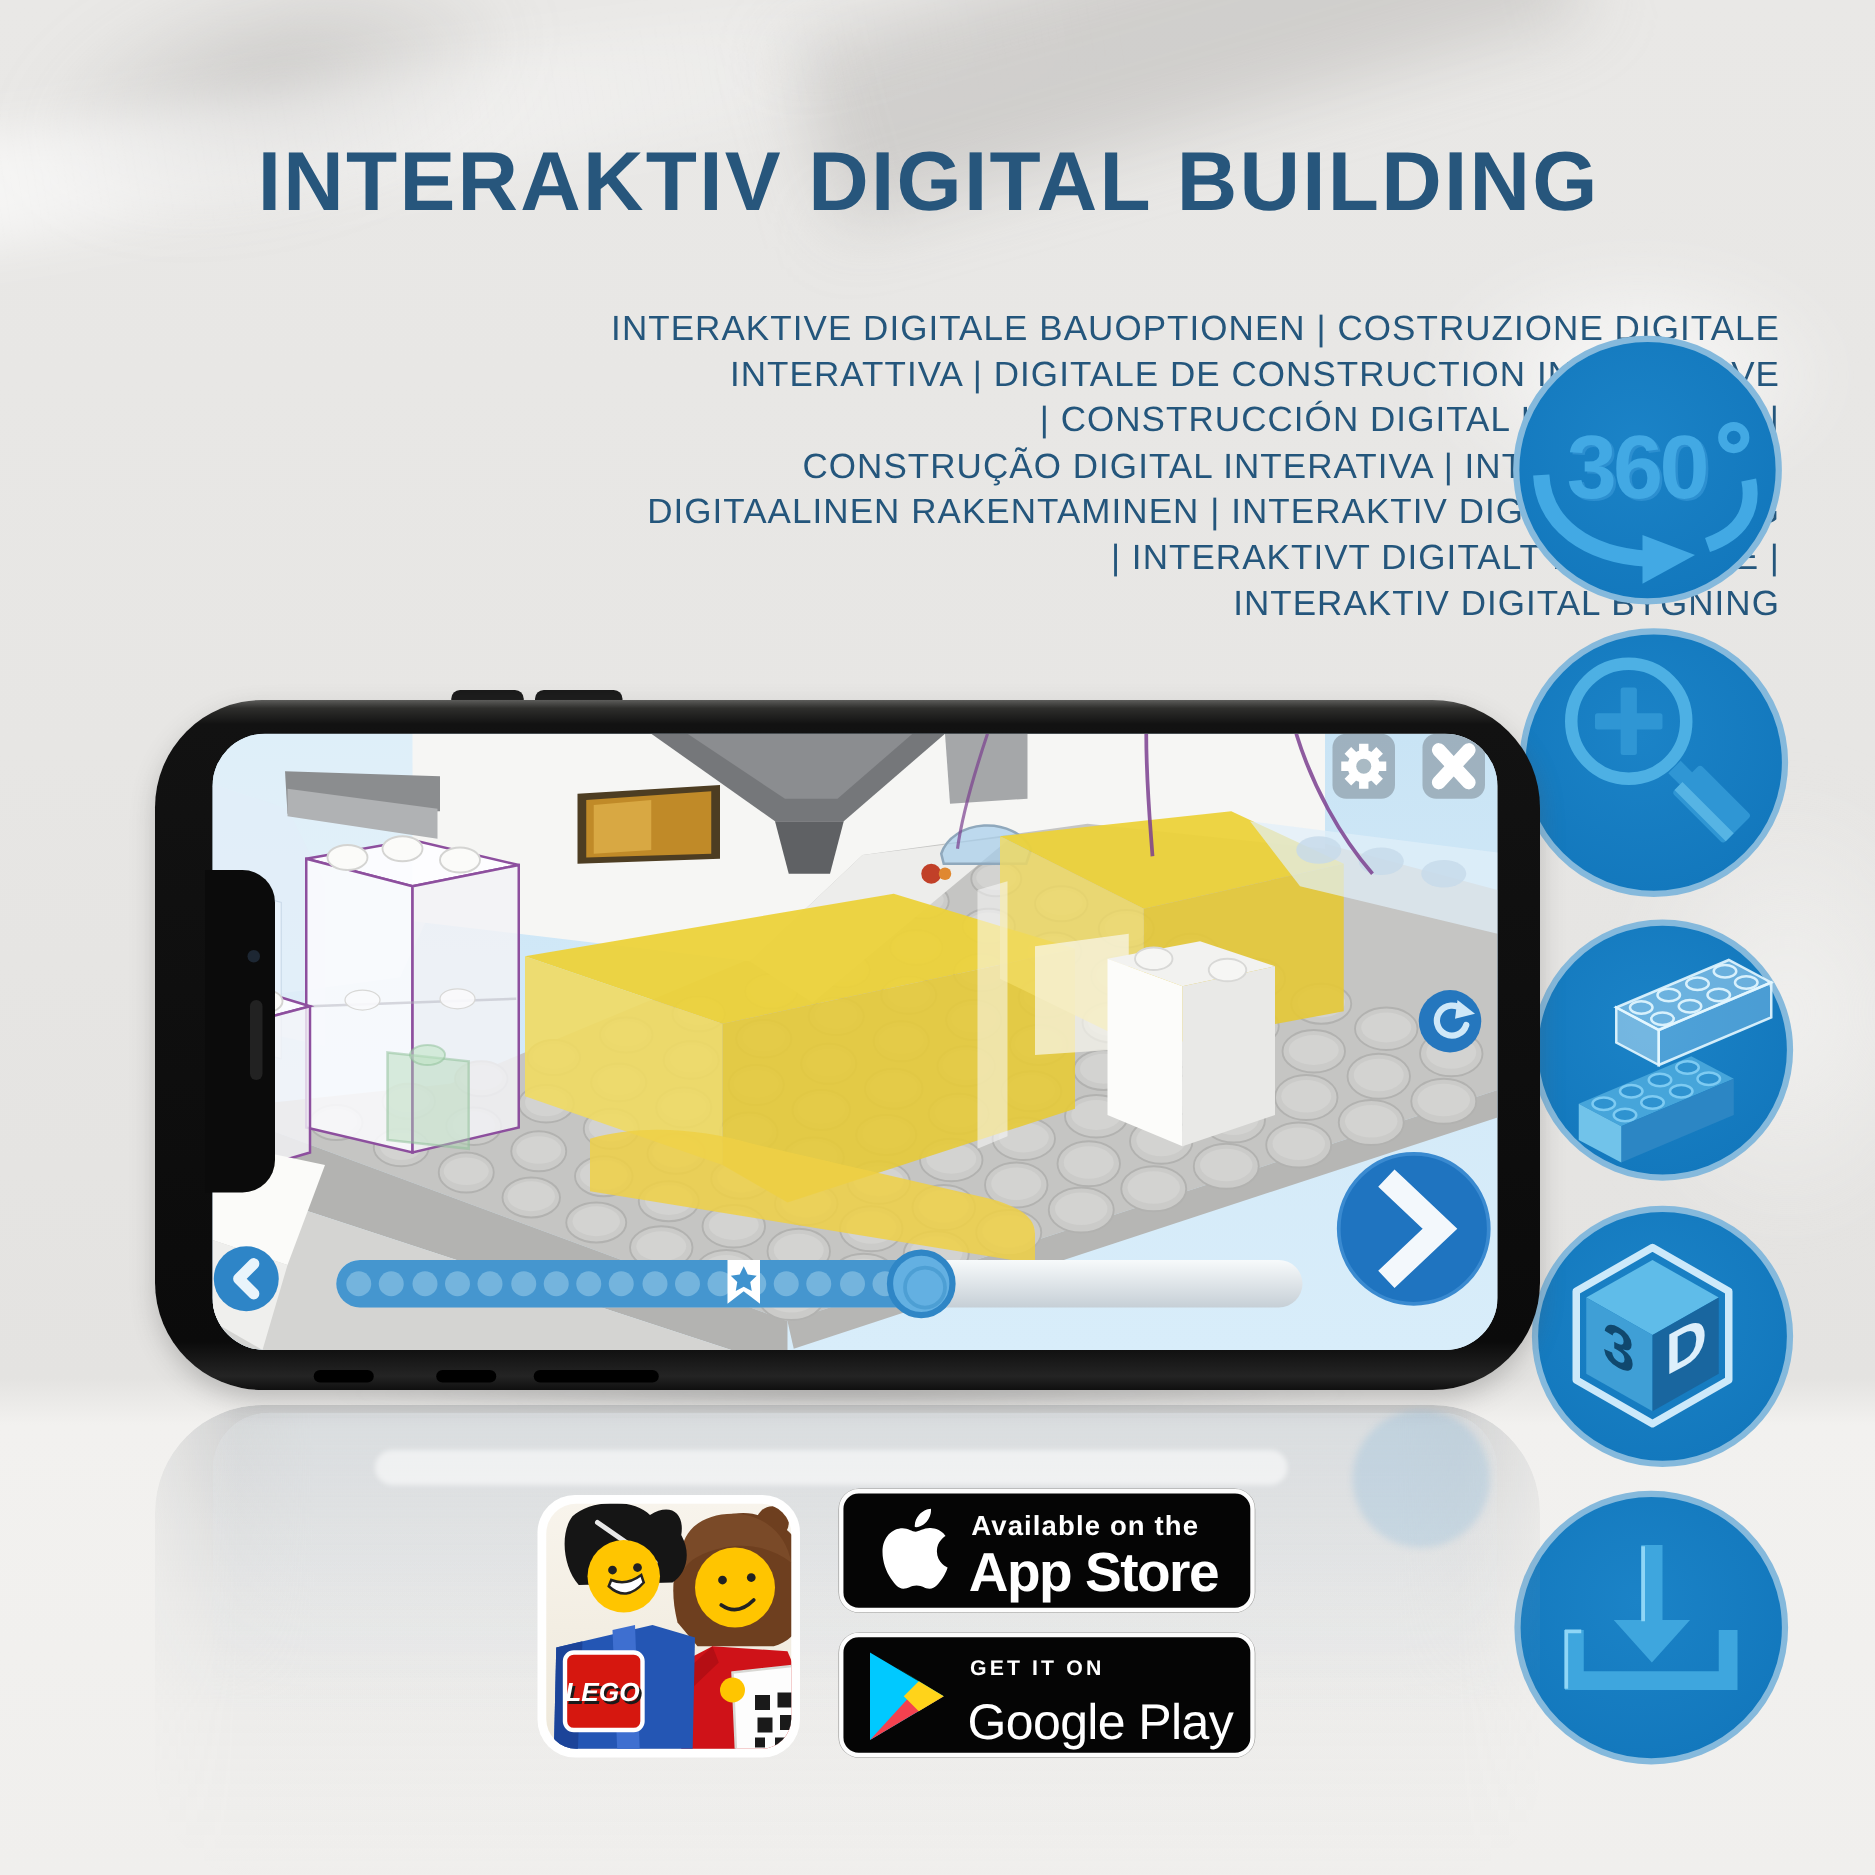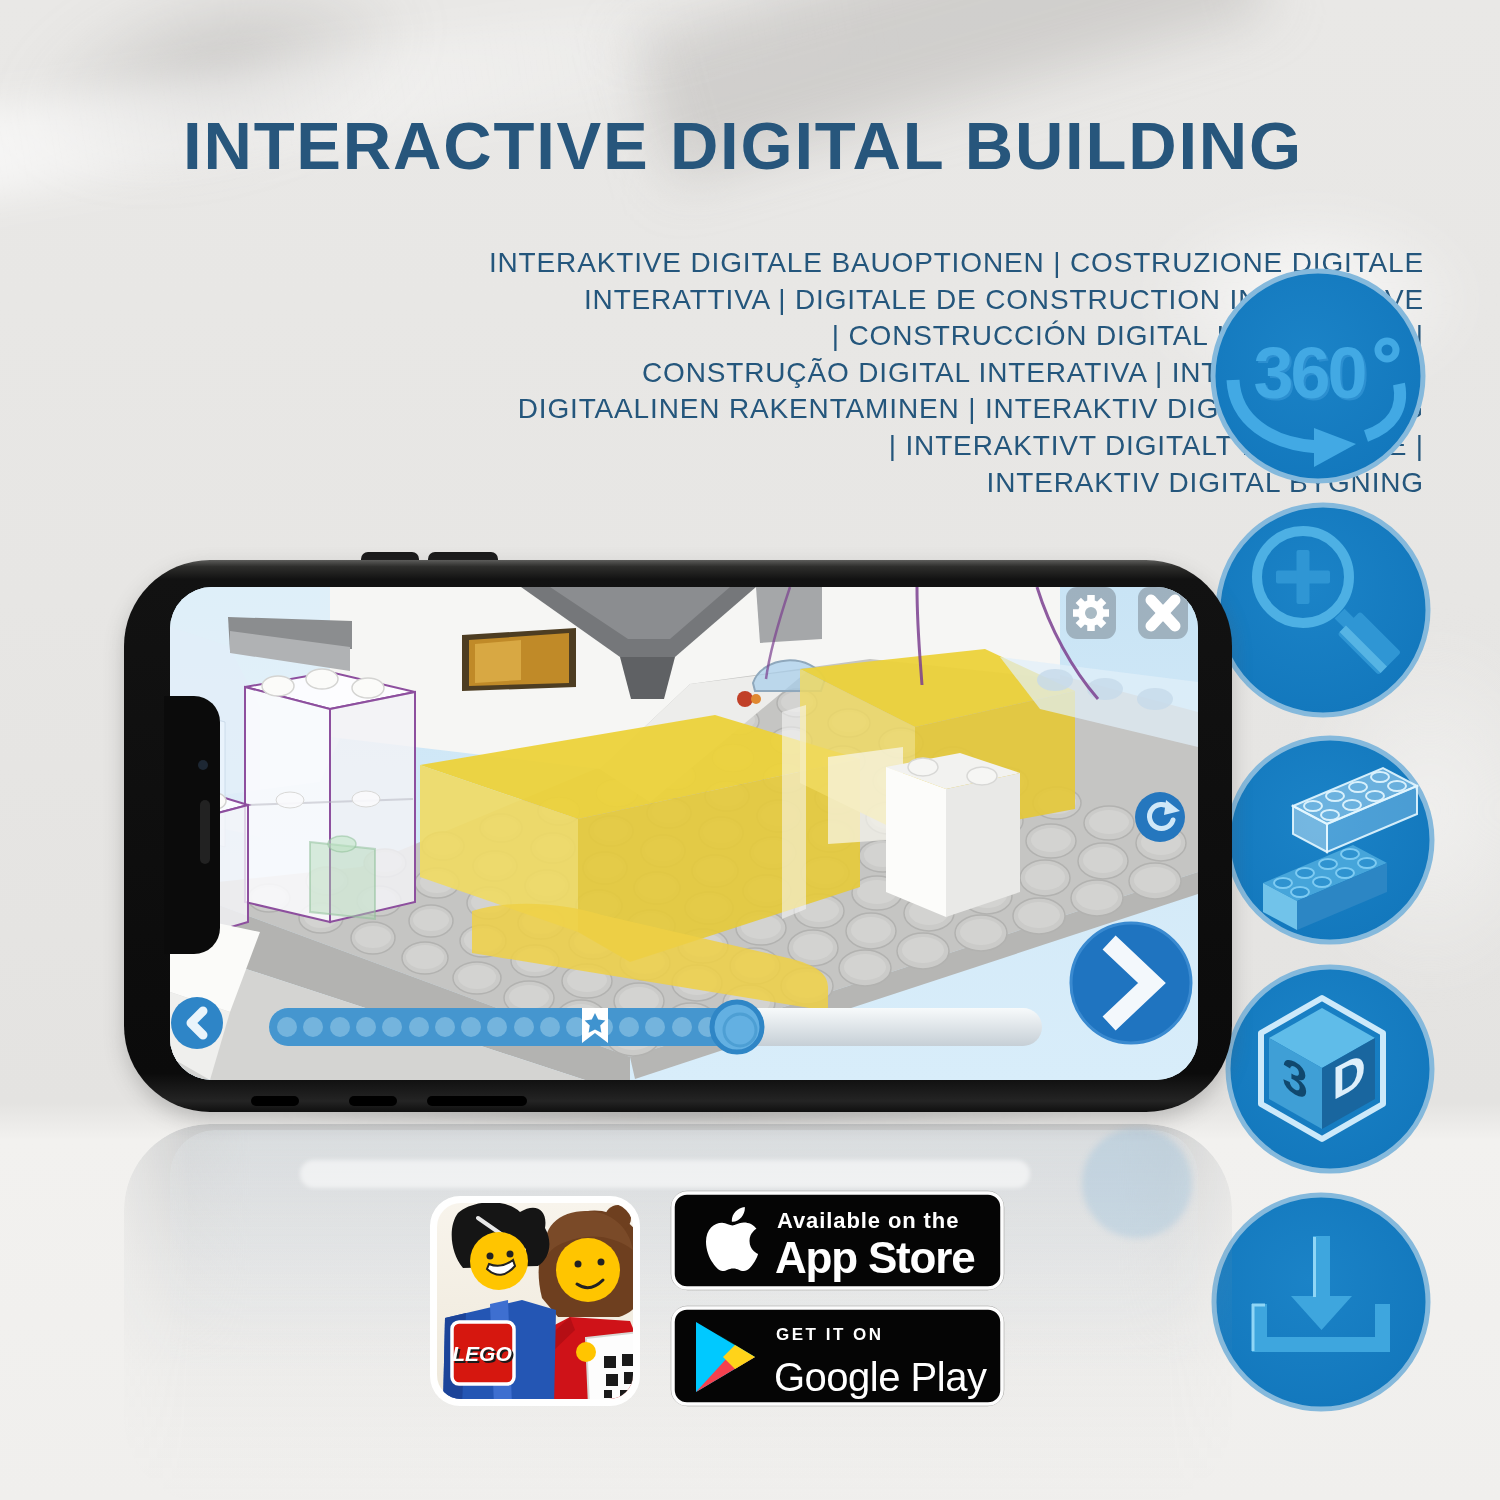--- a/index.html
+++ b/index.html
@@ -13,21 +13,21 @@
 <div class="abs" style="left:-80px;top:-70px;width:600px;height:280px;background:radial-gradient(closest-side, rgba(155,153,151,0.4), transparent 70%);filter:blur(22px);transform:rotate(-15deg)"></div>
 
 <div class="abs" style="left:-60px;top:40px;width:950px;height:90px;background:linear-gradient(90deg, rgba(255,255,255,0.6), rgba(255,255,255,0));filter:blur(18px);transform:rotate(-9deg)"></div>
 
 <div class="abs" style="left:640px;top:-50px;width:620px;height:150px;background:rgba(168,166,163,0.38);filter:blur(28px);transform:rotate(-16deg)"></div>
 
 <div class="abs" style="left:1080px;top:170px;width:460px;height:260px;background:radial-gradient(closest-side, rgba(255,255,255,0.8), transparent 75%);filter:blur(25px)"></div>
 
 <div class="abs" style="left:1240px;top:560px;width:380px;height:500px;background:radial-gradient(closest-side, rgba(250,250,249,0.55), transparent 75%);filter:blur(25px)"></div>
 
-<div class="abs" id="title" style="left:0;top:107px;width:1486px;text-align:center;font-size:67px;font-weight:bold;color:#27567c;letter-spacing:1.8px;">INTERACTIVE DIGITAL BUILDING</div>
+<div class="abs" id="title" style="left:0;top:107px;width:1486px;text-align:center;font-size:67px;font-weight:bold;color:#27567c;letter-spacing:1.8px;">INTERAKTIV DIGITAL BUILDING</div>
 
 <div class="abs" id="subs" style="left:0;top:245px;width:1424px;text-align:right;font-size:28px;font-weight:normal;color:#24567c;letter-spacing:0.85px;line-height:36.6px;">
 INTERAKTIVE DIGITALE BAUOPTIONEN | COSTRUZIONE DIGITALE<br>
 INTERATTIVA | DIGITALE DE CONSTRUCTION INTERACTIVE<br>
 | CONSTRUCCIÓN DIGITAL INTERACTIVA |<br>
 CONSTRUÇÃO DIGITAL INTERATIVA | INTERAKTIIVINEN<br>
 DIGITAALINEN RAKENTAMINEN | INTERAKTIV DIGITAL BYGGING<br>
 | INTERAKTIVT DIGITALT BYGGANDE |<br>
 INTERAKTIV DIGITAL BYGNING
 </div>

